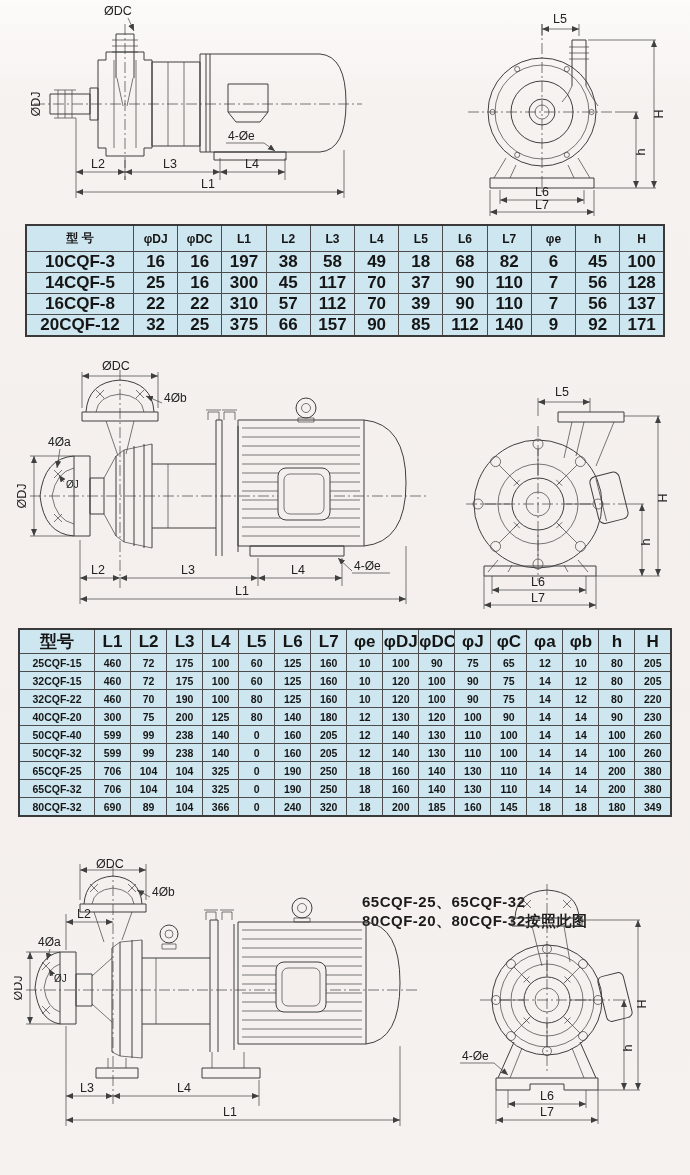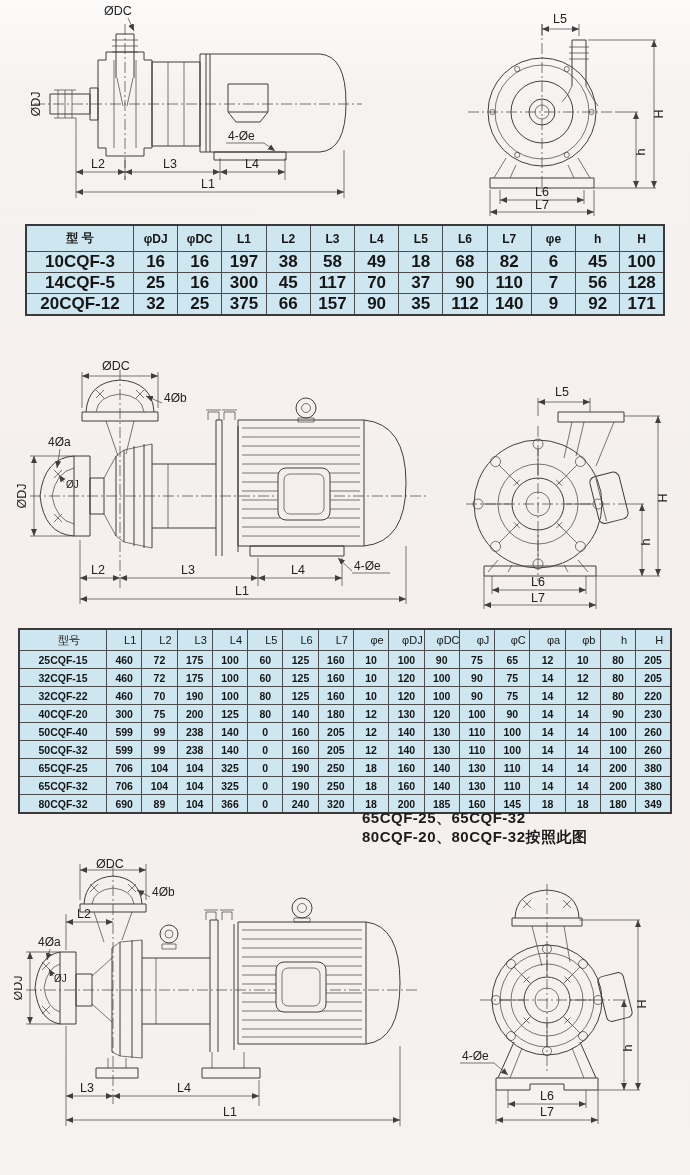--- a/index.html
+++ b/index.html
@@ -20,21 +20,21 @@
 
   
   table{border-collapse:collapse;table-layout:fixed;width:100%;background:#cde6ef;}
   th,td{border:1px solid #4c4c4c;text-align:center;vertical-align:middle;
         color:#161616;padding:0;overflow:hidden;white-space:nowrap;}
   #t1{border:2px solid #3a3a3a;}
   #t2{border:2px solid #3a3a3a;}
   #t1 th{height:25px;font-size:12px;font-weight:700;}
   #t1 td{height:20px;font-size:17px;font-weight:700;}
   #t1 th:first-child,#t1 td:first-child{width:106px;}
-  #t2 th{height:20px;font-size:11px;font-weight:400;padding-left:12px;}
+  #t2 th{height:20px;font-size:17px;font-weight:700;}
   #t2 td{height:17px;font-size:10.5px;font-weight:700;}
   #t2 th:first-child,#t2 td:first-child{width:74px;}
 
   .note{line-height:19px;font-size:15px;font-weight:700;color:#1b1b1b;letter-spacing:.5px;}
 </style>
 </head>
 <body>
 
 <div class="page">
 
@@ -182,28 +182,43 @@
             <td>117</td>
             <td>70</td>
             <td>37</td>
             <td>90</td>
             <td>110</td>
             <td>7</td>
             <td>56</td>
             <td>128</td>
           </tr>
           <tr>
+            <td>16CQF-8</td>
+            <td>22</td>
+            <td>22</td>
+            <td>310</td>
+            <td>57</td>
+            <td>112</td>
+            <td>70</td>
+            <td>39</td>
+            <td>90</td>
+            <td>110</td>
+            <td>7</td>
+            <td>56</td>
+            <td>137</td>
+          </tr>
+          <tr>
             <td>20CQF-12</td>
             <td>32</td>
             <td>25</td>
             <td>375</td>
             <td>66</td>
             <td>157</td>
             <td>90</td>
-            <td>35</td>
+            <td>85</td>
             <td>112</td>
             <td>140</td>
             <td>9</td>
             <td>92</td>
             <td>171</td>
           </tr>
         </tbody>
       </table>
   </div>
 
@@ -528,21 +543,21 @@
             <td>145</td>
             <td>18</td>
             <td>18</td>
             <td>180</td>
             <td>349</td>
           </tr>
         </tbody>
       </table>
   </div>
 
-  <div class="abs note" style="left:362px;top:808px">
+  <div class="abs note" style="left:362px;top:892px">
     <div>65CQF-25、65CQF-32</div>
     <div>80CQF-20、80CQF-32按照此图</div>
   </div>
 
   <svg class="abs" style="left:14px;top:856px" width="448" height="302" viewBox="0 0 448 302">
     <defs>
         <marker id="a5" markerWidth="8" markerHeight="8" refX="7" refY="3" orient="auto-start-reverse" markerUnits="userSpaceOnUse">
           <path d="M0,0 L7,3 L0,6 Z" class="fil"></path>
         </marker>
       </defs>

